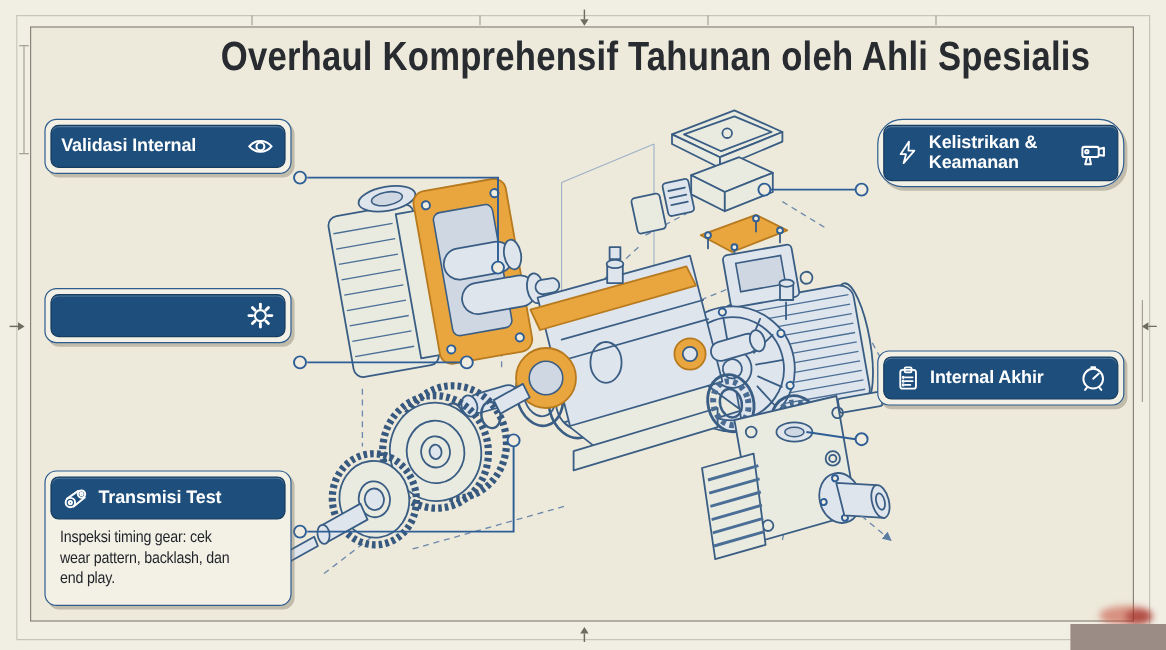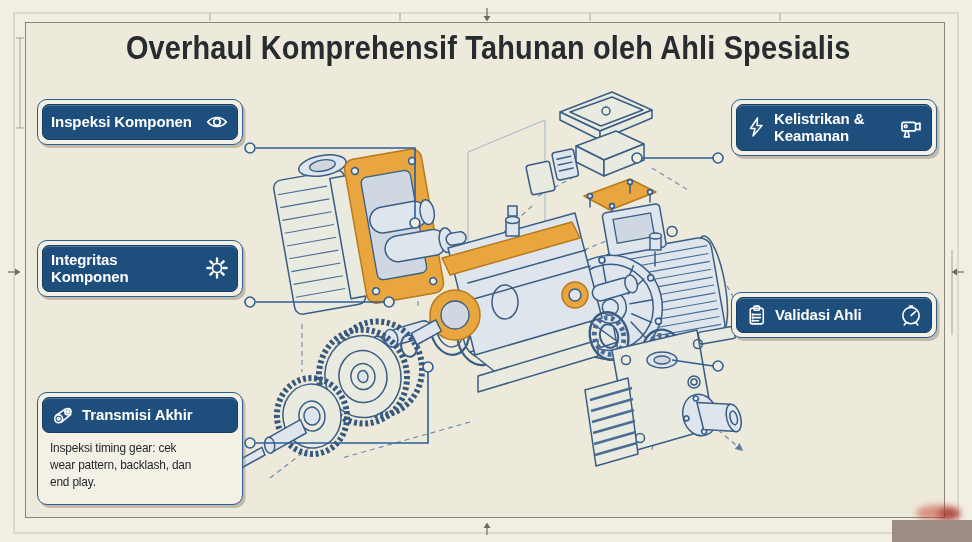--- a/index.html
+++ b/index.html
@@ -7,21 +7,21 @@
     width:972px;height:542px;position:relative;overflow:hidden;
     background:#f1eee4;font-family:"Liberation Sans",sans-serif;
   }
   
   .slide{
     position:absolute;left:25px;top:22px;width:920px;height:496px;
     box-sizing:border-box;background:#edeadb;border:1.6px solid #8a8578;
     z-index:1;
   }
   
-  .title-wrap{position:absolute;left:4px;right:0;top:28px;text-align:center;z-index:3;}
+  .title-wrap{position:absolute;left:4px;right:0;top:28px;text-align:right;z-index:3;}
   .title-text{
     display:inline-block;transform:scaleX(.85);transform-origin:center;
     white-space:nowrap;font-weight:bold;font-size:34px;color:#282b30;letter-spacing:.2px;
   }
   
   .callout{
     position:absolute;width:206px;box-sizing:border-box;z-index:3;
     background:#f3f0e5;border:1.6px solid #2d5c8e;border-radius:10px;padding:4px;
     box-shadow:2.5px 3px 0 rgba(125,118,100,.4);
   }
@@ -35,21 +35,21 @@
     white-space:pre-line;letter-spacing:-.1px;
   }
   .hd-t.grow{flex:1;}
   .hd .push{margin-left:auto;}
   .bd{padding:7px 6px 9px 8px;}
   .bd-t{
     display:block;width:114%;transform:scaleX(.88);transform-origin:left top;
     white-space:pre-line;font-size:13.5px;line-height:1.25;color:#1f2328;letter-spacing:-.2px;
   }
   .b1{left:37px;top:99px;} .b2{left:37px;top:240px;} .b3{left:37px;top:392px;}
-  .r1{left:731px;top:99px;} .r2{left:731px;top:292px;}
+  .r1{left:731px;top:99px;border-radius:21px;} .r2{left:731px;top:292px;}
   .ic{flex:0 0 auto;display:block;}
   
   .layer{position:absolute;left:0;top:0;z-index:2;pointer-events:none;}
   .frame-layer{z-index:4;}
   
   .s  {fill:none;stroke:#3a5d84;stroke-width:1.5;stroke-linecap:round;stroke-linejoin:round;}
   .f1 {fill:#e9ebe1;stroke:#3a5d84;stroke-width:1.5;stroke-linejoin:round;}
   .f2 {fill:#dfe5ec;stroke:#3a5d84;stroke-width:1.5;stroke-linejoin:round;}
   .f4 {fill:#cfd8e2;stroke:#3a5d84;stroke-width:1.3;}
   .org{fill:#e9a53e;stroke:#b77a1e;stroke-width:1.5;stroke-linejoin:round;}
@@ -282,48 +282,47 @@
     <circle class="dot" cx="718" cy="366" r="5"></circle>
   </g>
 </svg>
 
 <div class="title-wrap">
   <span class="title-text">Overhaul Komprehensif Tahunan oleh Ahli Spesialis</span>
 </div>
 
 <div class="callout b1">
   <div class="hd">
-    <span class="hd-t">Inspeksi Komponen</span>
+    <span class="hd-t">Validasi Internal</span>
     <svg class="ic push" width="24" height="24" viewBox="0 0 22 22" fill="none" stroke="#fff" stroke-width="1.6" stroke-linecap="round" stroke-linejoin="round">
       <path d="M2.5 11 C7 5.5 15 5.5 19.5 11 C15 16.5 7 16.5 2.5 11 Z"></path>
         <circle cx="11" cy="11" r="3"></circle>
     </svg>
   </div>
 </div>
 
 <div class="callout b2">
   <div class="hd">
-    <span class="hd-t">Integritas Komponen</span>
     <svg class="ic push" width="24" height="24" viewBox="0 0 22 22" fill="none" stroke="#fff" stroke-width="1.6" stroke-linecap="round">
       <circle cx="11" cy="11" r="4.2"></circle>
       <path stroke-width="2.2" d="M17 11 H19.8 M11 17 V19.8 M5 11 H2.2 M11 5 V2.2 M15.2 15.2 L17.1 17.1 M6.8 15.2 L4.9 17.1 M6.8 6.8 L4.9 4.9 M15.2 6.8 L17.1 4.9"></path>
     </svg>
   </div>
 </div>
 
 <div class="callout b3">
   <div class="hd">
     <svg class="ic" width="24" height="24" viewBox="0 0 22 22" fill="none" stroke="#fff" stroke-width="1.5" stroke-linecap="round">
       <circle cx="7" cy="14.5" r="3.6"></circle>
         <circle cx="7" cy="14.5" r="1.2"></circle>
       <circle cx="15.5" cy="8" r="2.8"></circle>
         <circle cx="15.5" cy="8" r="1"></circle>
       <path d="M4.5 11.5 L13 5.6 M9.5 17.5 L18 10.6"></path>
     </svg>
-    <span class="hd-t">Transmisi Akhir</span>
+    <span class="hd-t">Transmisi Test</span>
   </div>
   <div class="bd">
       <span class="bd-t">Inspeksi timing gear: cek
 wear pattern, backlash, dan
 end play.</span>
     </div>
 </div>
 
 <div class="callout r1">
   <div class="hd">
@@ -344,21 +343,21 @@
 <div class="callout r2">
   <div class="hd">
     <svg class="ic" width="23" height="24" viewBox="0 0 22 22" fill="none" stroke="#fff" stroke-width="1.5" stroke-linejoin="round" stroke-linecap="round">
       <rect x="5" y="4.5" width="12.5" height="15" rx="2"></rect>
       <rect x="8.5" y="2.5" width="5.5" height="4" rx="1"></rect>
       <path d="M9 10.5 h5.8 M9 13.5 h5.8 M9 16.5 h4"></path>
       <circle cx="7.4" cy="10.5" r="0.5" fill="#fff"></circle>
         <circle cx="7.4" cy="13.5" r="0.5" fill="#fff"></circle>
         <circle cx="7.4" cy="16.5" r="0.5" fill="#fff"></circle>
     </svg>
-    <span class="hd-t grow">Validasi Ahli</span>
+    <span class="hd-t grow">Internal Akhir</span>
     <svg class="ic" width="24" height="24" viewBox="0 0 22 22" fill="none" stroke="#fff" stroke-width="1.5" stroke-linecap="round">
       <circle cx="11" cy="11.5" r="7.5"></circle>
       <path d="M11 11.5 L15.3 7.6"></path>
       <path d="M9.5 2.8 h3 M6.2 18.3 l-1.4 1.8 M15.8 18.3 l1.4 1.8"></path>
     </svg>
   </div>
 </div>
 
 <svg class="layer frame-layer" width="972" height="542" viewBox="0 0 972 542">
   <rect class="frm" x="14" y="13" width="944" height="520"></rect>

